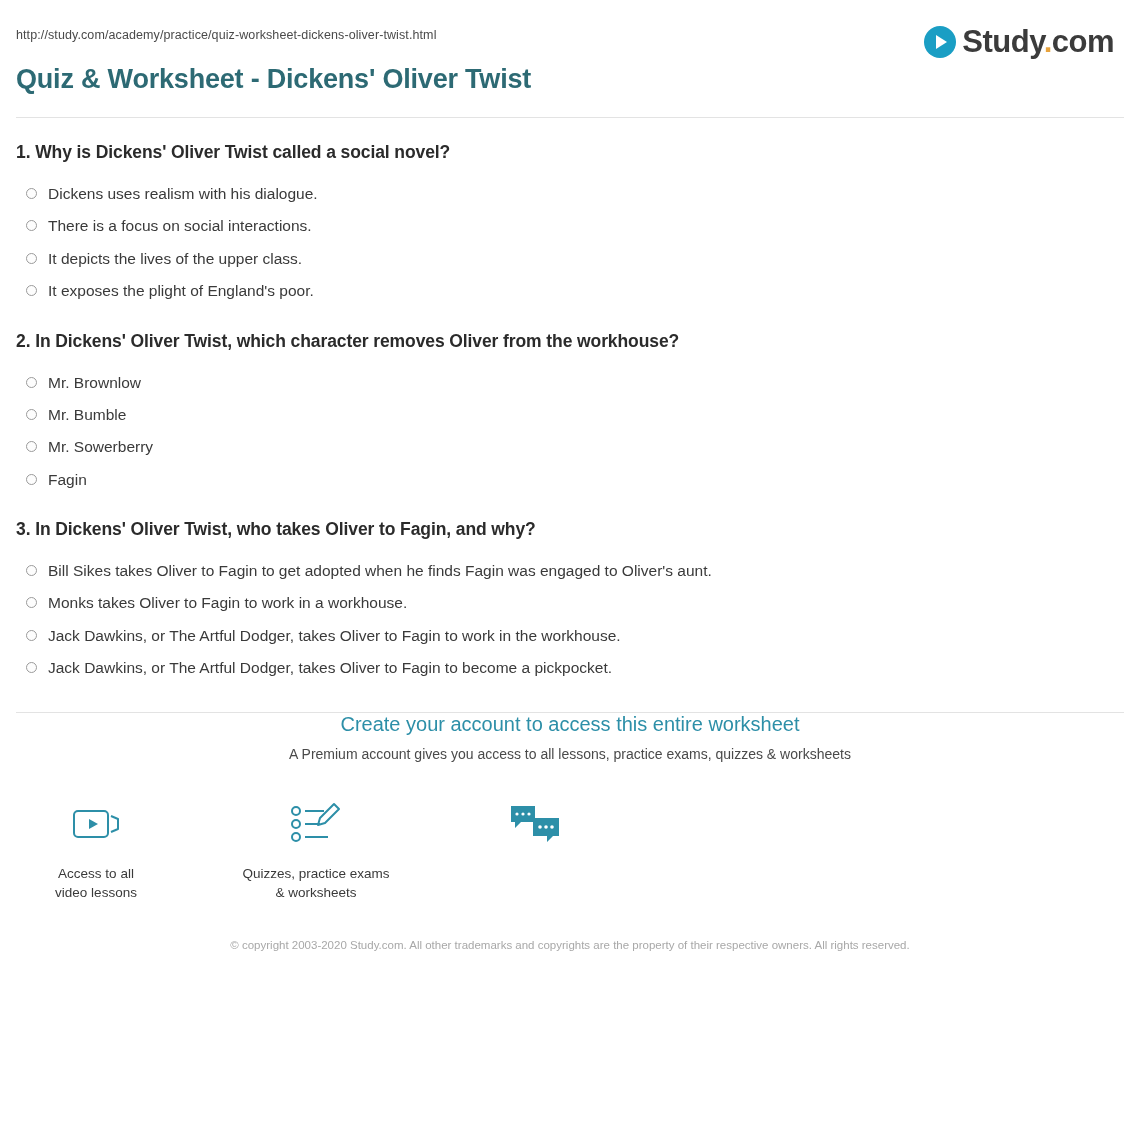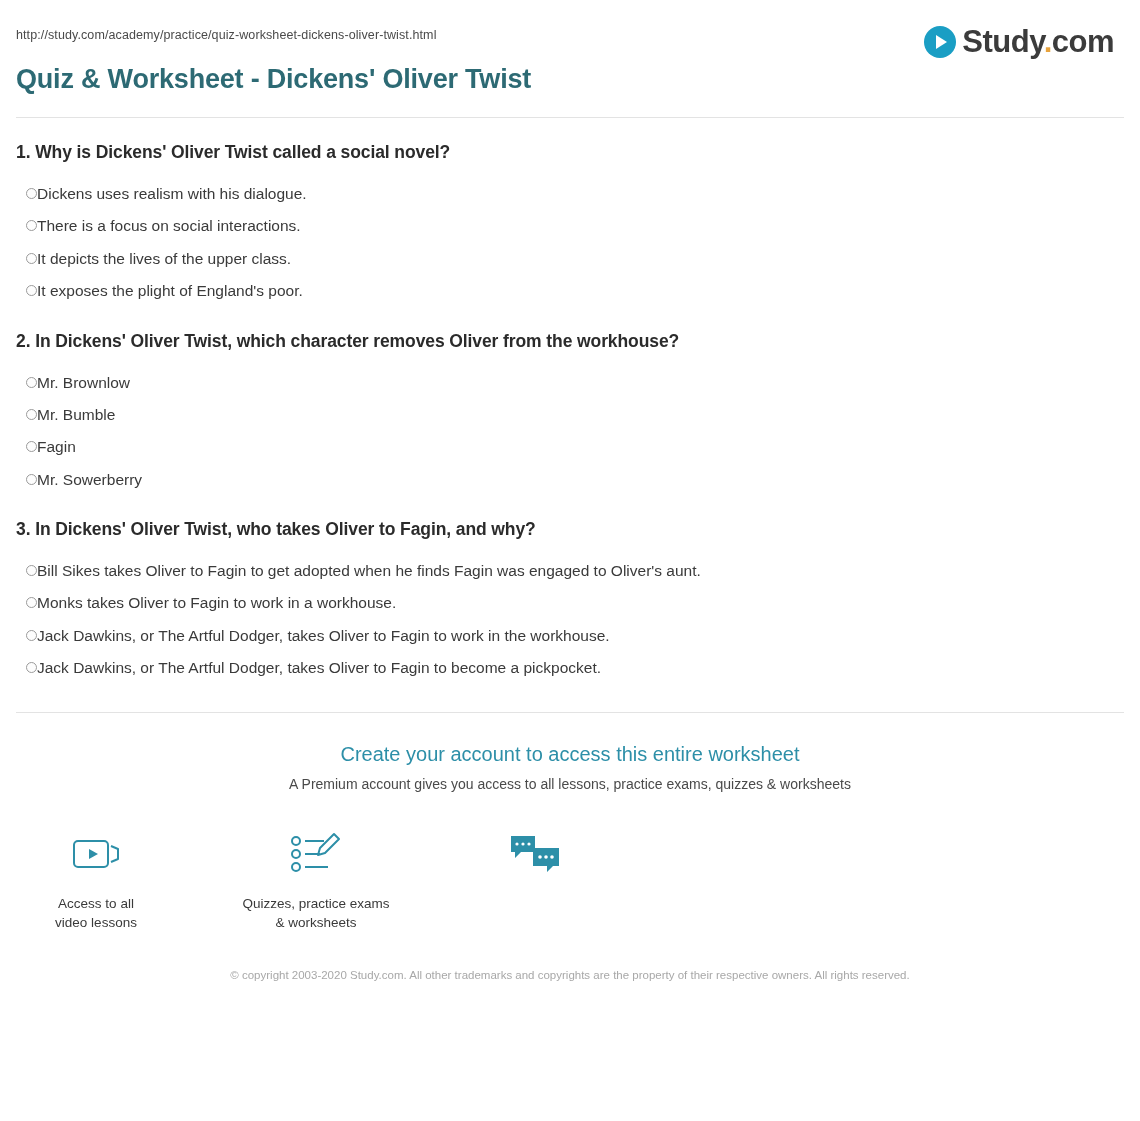--- a/index.html
+++ b/index.html
@@ -82,20 +82,21 @@
   .question-text {
     font-size: 17.5px;
     font-weight: bold;
     color: #2b2b2b;
     margin-bottom: 14px;
     letter-spacing: -0.1px;
   }
   .option {
     display: flex;
     align-items: flex-start;
+    gap: 11px;
     padding: 7px 0 6px 10px;
   }
   .radio {
     width: 11px; height: 11px;
     border: 1px solid #9b9b9b;
     border-radius: 50%;
     background: #fdfdfd;
     margin-top: 4px;
     flex: 0 0 auto;
   }
@@ -104,21 +105,20 @@
     color: #3a3a3a;
     line-height: 1.25;
   }
 
   .footer-rule {
     border-top: 1px solid #e3e3e3;
     margin-top: 28px;
   }
   .cta {
     text-align: center;
-    padding-top: 30px;
   }
   .cta-head {
     font-size: 20px;
     color: #2d8fa8;
     font-weight: normal;
   }
   .cta-sub {
     font-size: 14px;
     color: #4a4a4a;
     margin-top: 10px;
@@ -197,25 +197,25 @@
     <div class="option">
       <span class="radio"></span>
       <span class="option-label">Mr. Brownlow</span>
     </div>
     <div class="option">
       <span class="radio"></span>
       <span class="option-label">Mr. Bumble</span>
     </div>
     <div class="option">
       <span class="radio"></span>
+      <span class="option-label">Mr. Sowerberry</span>
+    </div>
+    <div class="option">
+      <span class="radio"></span>
       <span class="option-label">Fagin</span>
-    </div>
-    <div class="option">
-      <span class="radio"></span>
-      <span class="option-label">Mr. Sowerberry</span>
     </div>
   </div>
 
   <div class="question-block">
     <div class="question-text">3. In Dickens' Oliver Twist, who takes Oliver to Fagin, and why?</div>
     <div class="option">
       <span class="radio"></span>
       <span class="option-label">Bill Sikes takes Oliver to Fagin to get adopted when he finds Fagin was engaged to Oliver's aunt.</span>
     </div>
     <div class="option">

